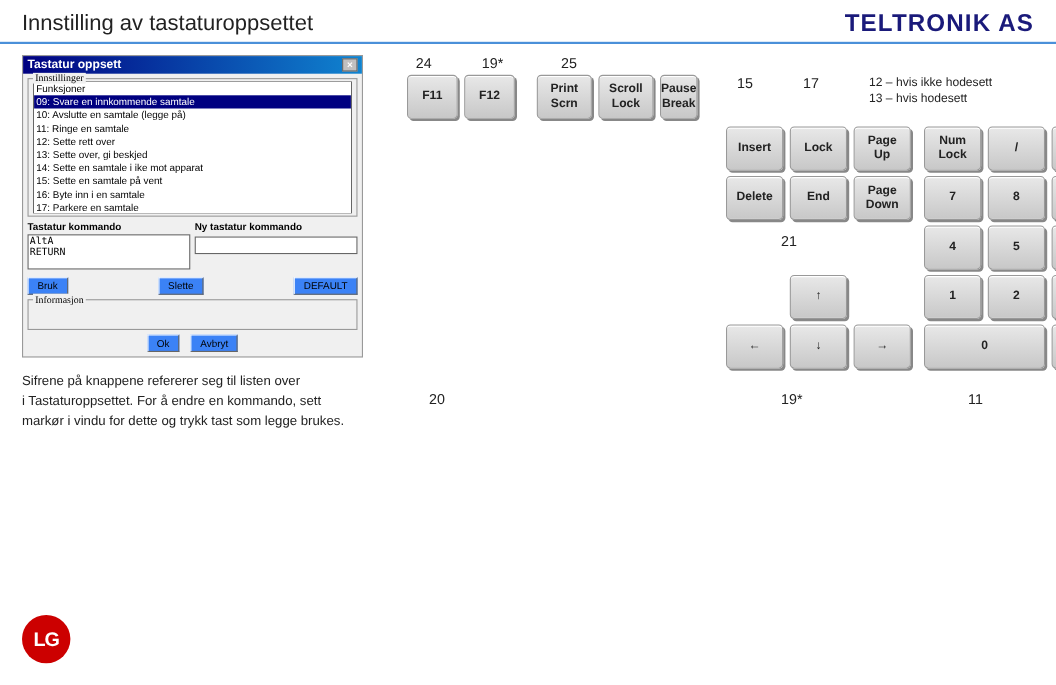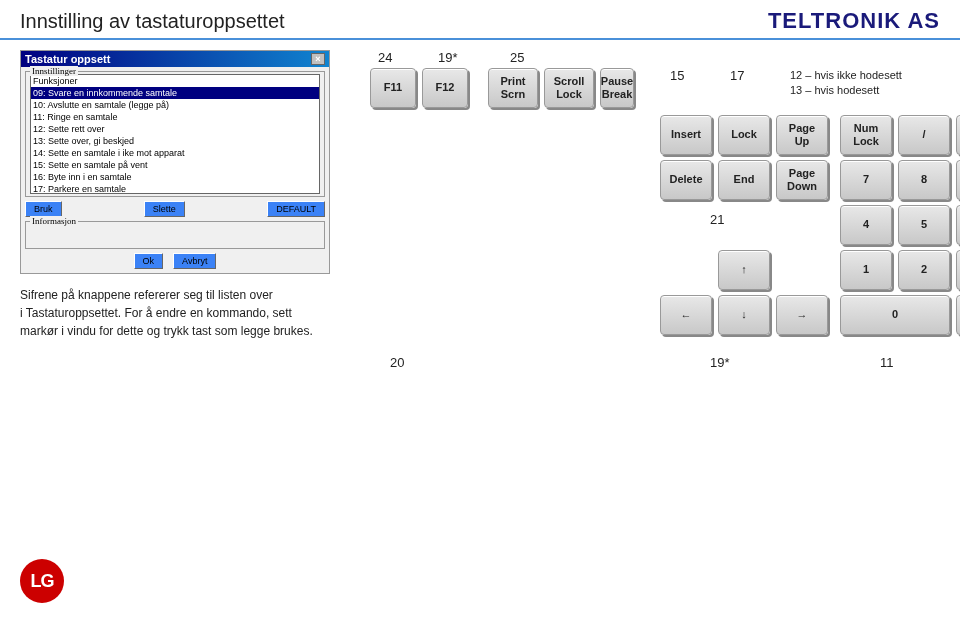--- a/index.html
+++ b/index.html
@@ -278,20 +278,31 @@
             <div class="dialog-list-item">12: Sette rett over</div>
             <div class="dialog-list-item">13: Sette over, gi beskjed</div>
             <div class="dialog-list-item">14: Sette en samtale i ike mot apparat</div>
             <div class="dialog-list-item">15: Sette en samtale på vent</div>
             <div class="dialog-list-item">16: Byte inn i en samtale</div>
             <div class="dialog-list-item">17: Parkere en samtale</div>
 
           </div>
         </div>
 
+        <div class="dialog-two-col">
+          <div class="dialog-col">
+            <div class="dialog-col-label">Tastatur kommando</div>
+            <textarea class="dialog-input" style="height: 32px; resize: none; font-size: 9px;">AltA
+RETURN</textarea>
+          </div>
+          <div class="dialog-col">
+            <div class="dialog-col-label">Ny tastatur kommando</div>
+            <input class="dialog-input-2" type="text" style="">
+          </div>
+        </div>
 
         <div class="dialog-btn-row">
           <button class="dialog-btn">Bruk</button>
           <button class="dialog-btn">Slette</button>
           <button class="dialog-btn">DEFAULT</button>
         </div>
 
         <div class="dialog-info">
           <span class="dialog-info-label">Informasjon</span>
         </div>

